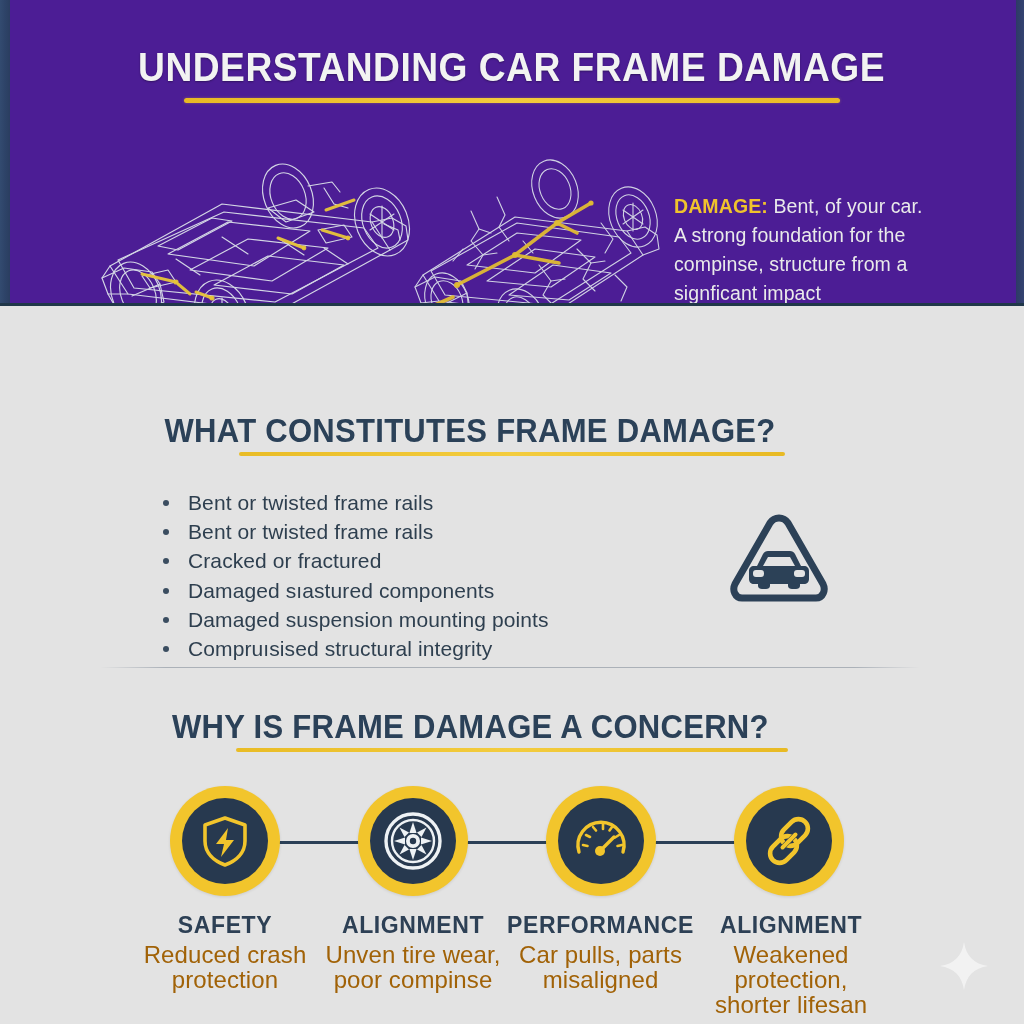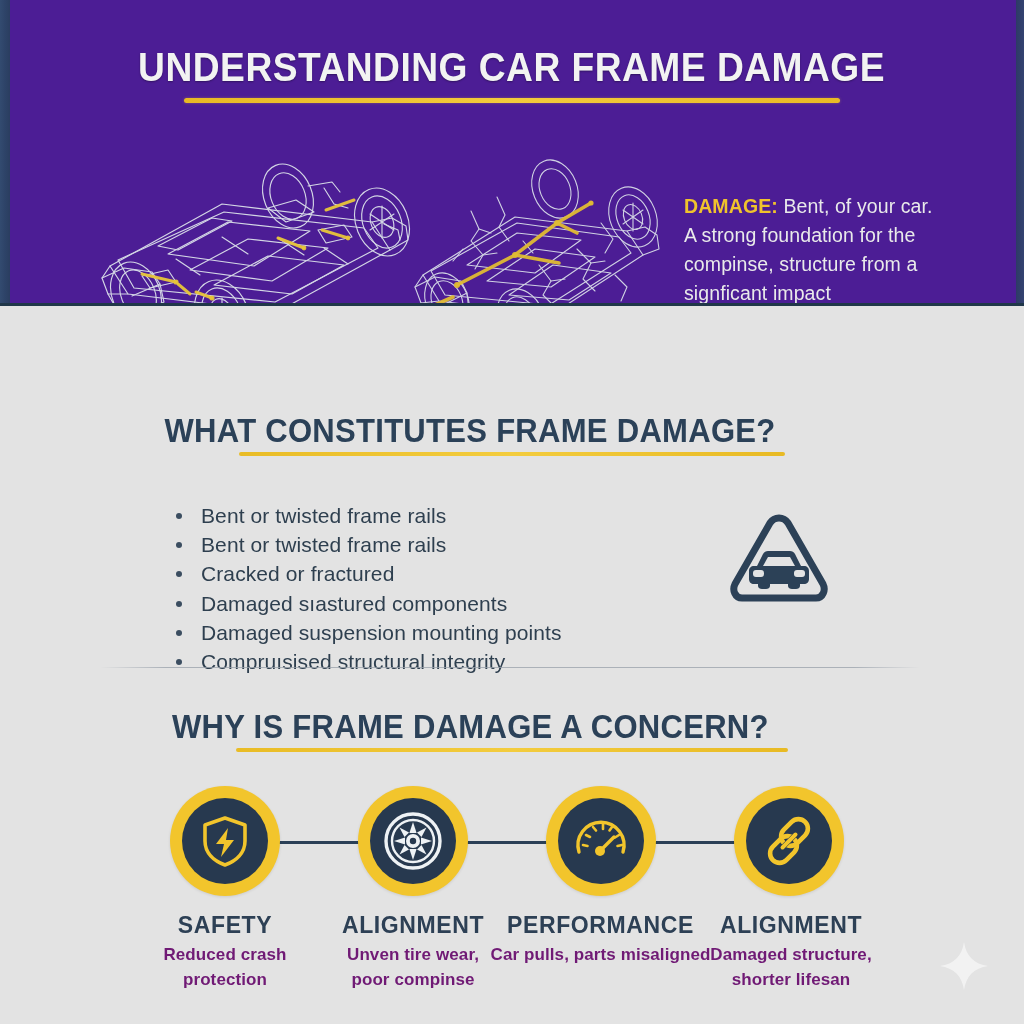--- a/index.html
+++ b/index.html
@@ -50,21 +50,20 @@
   .chassis{position:absolute;}
   .chassis-a{left:72px;top:126px;width:360px;height:215px;}
   .chassis-b{left:405px;top:145px;width:265px;height:190px;}
 
   
   .hdr-copy{
     position:absolute;left:674px;top:192px;width:262px;
     font-family:"Liberation Sans Narrow","Liberation Sans",sans-serif;
     font-size:19.5px;line-height:29px;color:#e9eaea;
     letter-spacing:.1px;
-    margin-left:10px;
   }
   .hdr-copy .lead{color:#f0c32c;font-weight:700;}
 
   
   .sec-head{
     position:absolute;width:940px;text-align:center;left:0;
   }
   .sec-head .h{
     display:inline-block;
     font-family:"Liberation Sans Narrow","Liberation Sans",sans-serif;
@@ -79,21 +78,21 @@
 
   #head1{top:412px;}
   #rule1{top:452px;width:546px;}
   #head2{top:708px;}
   #rule2{top:748px;width:552px;}
 
   
   .bullets{
     position:absolute;left:152px;top:485px;width:520px;
     font-family:"Liberation Sans Narrow","Liberation Sans",sans-serif;
-    list-style:none;margin:16px;padding:0;
+    list-style:none;margin:3px;padding:0;
   }
   .bullets li{
     position:relative;
     font-size:21px;line-height:29.2px;color:#2e3f4f;
     padding-left:33px;
     letter-spacing:.1px;
   }
   .bullets li .dot{
     position:absolute;left:8px;top:12px;width:6px;height:6px;border-radius:50%;
     background:#3b4d60;
@@ -127,21 +126,21 @@
 
   .caption{
     position:absolute;top:912px;width:230px;text-align:center;
     font-family:"Liberation Sans Narrow","Liberation Sans",sans-serif;
   }
   .caption .t{
     font-weight:700;font-size:23px;letter-spacing:.6px;color:#2d4055;display:block;
     margin-bottom:3px;
   }
   .caption .d{
-    font-size:17px;line-height:25px;color:#701a75;display:block;letter-spacing:.1px;font-weight:bold;
+    font-size:24px;line-height:25px;color:#a16207;display:block;letter-spacing:.1px;
   }
   #cap1{left:110px;} #cap2{left:298px;} #cap3{left:483px;width:235px;} #cap4{left:676px;}
 
   .sparkle{position:absolute;left:938px;top:940px;width:52px;height:52px;opacity:.55;}
 </style>
 </head>
 <body>
 
 <div class="page">
 
@@ -396,21 +395,21 @@
     <span class="d">Unven tire wear,</span>
     <span class="d">poor compinse</span>
   </div>
   <div class="caption" id="cap3">
     <span class="t">PERFORMANCE</span>
     <span class="d">Car pulls, parts misaligned</span>
     <span class="d"></span>
   </div>
   <div class="caption" id="cap4">
     <span class="t">ALIGNMENT</span>
-    <span class="d">Damaged structure,</span>
+    <span class="d">Weakened protection,</span>
     <span class="d">shorter lifesan</span>
   </div>
 
   <svg class="sparkle" viewBox="0 0 52 52">
     <path d="M26 2 C28 16 36 24 50 26 C36 28 28 36 26 50 C24 36 16 28 2 26 C16 24 24 16 26 2 Z" fill="#ffffff"></path>
   </svg>
 
 </div>
 
 </body></html>

